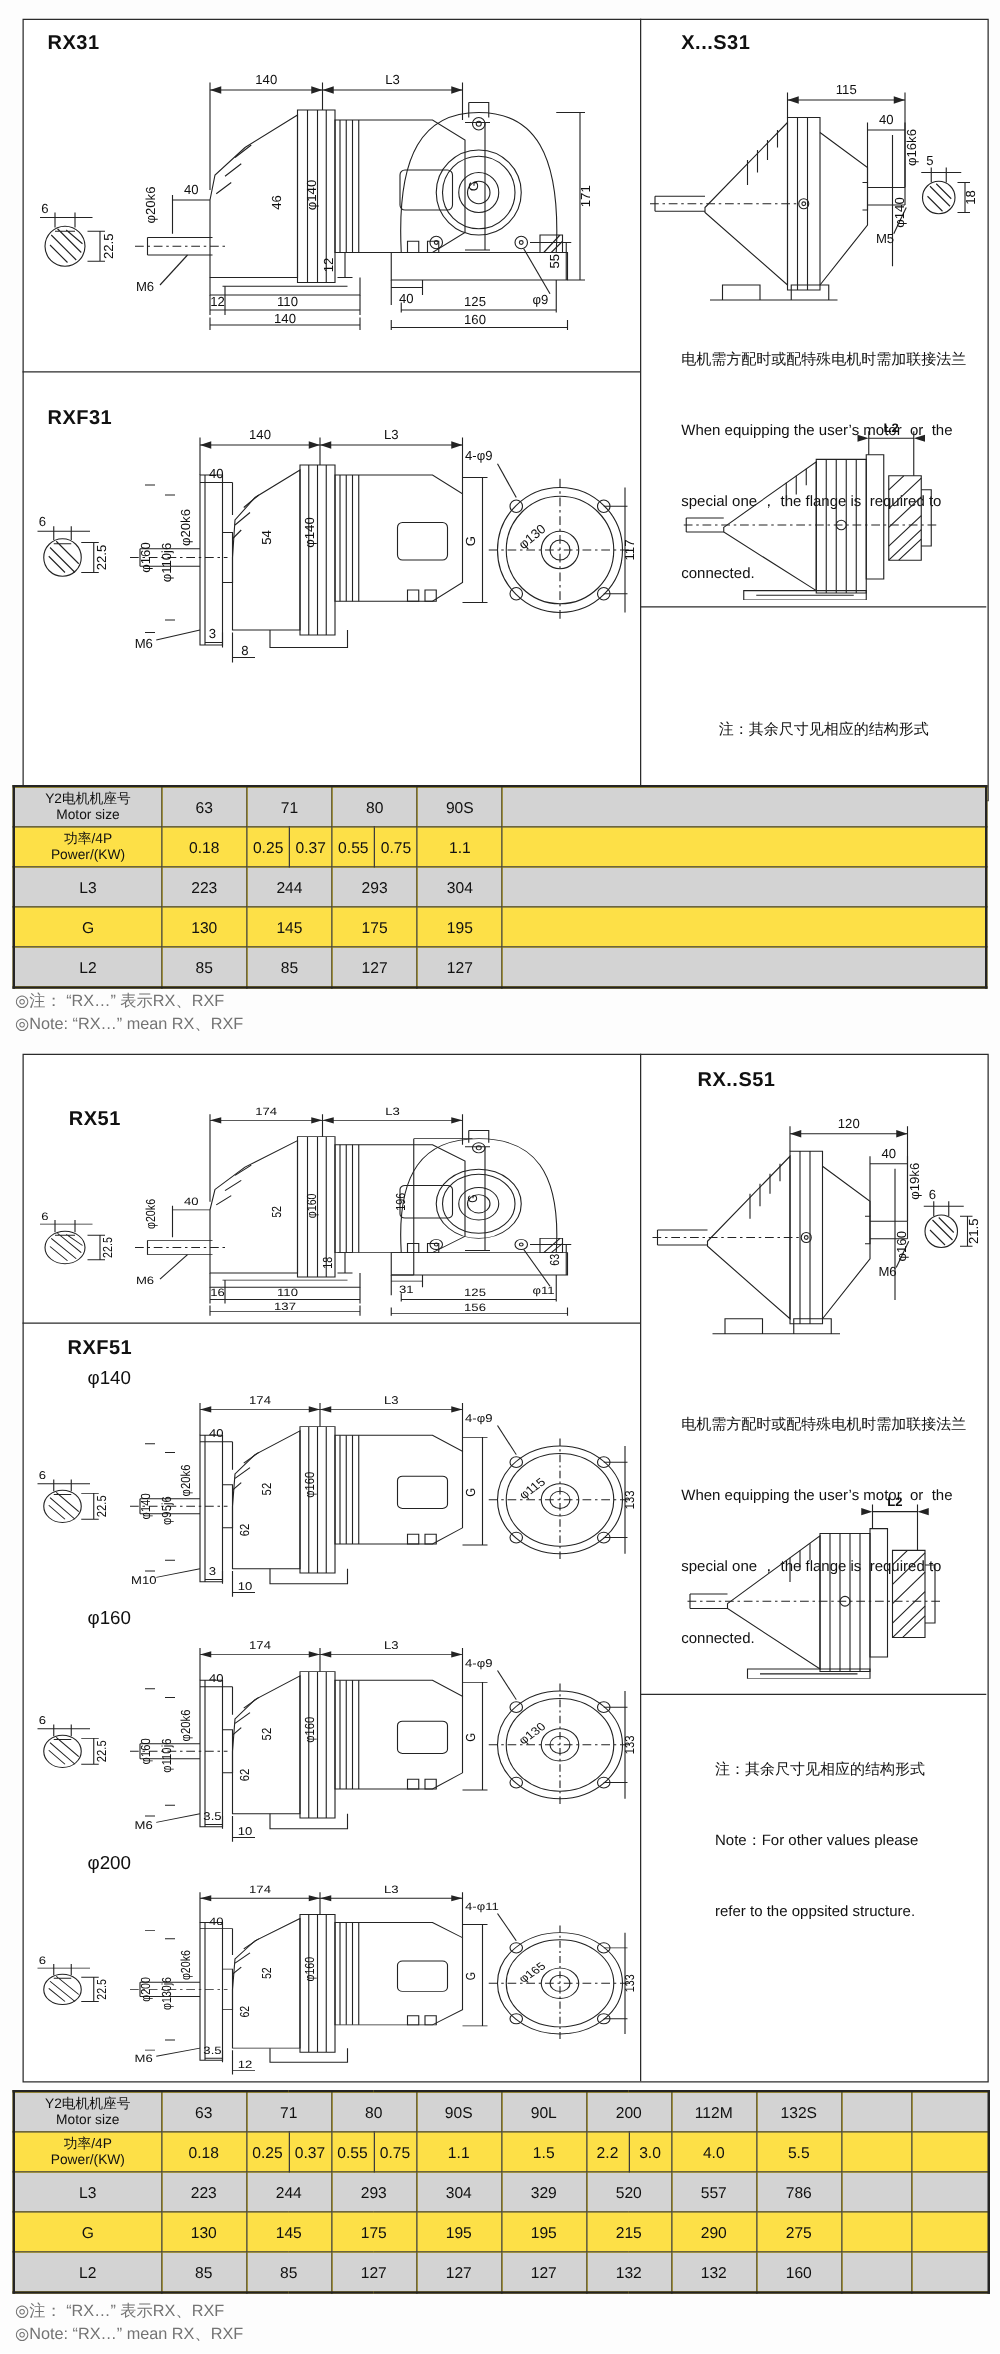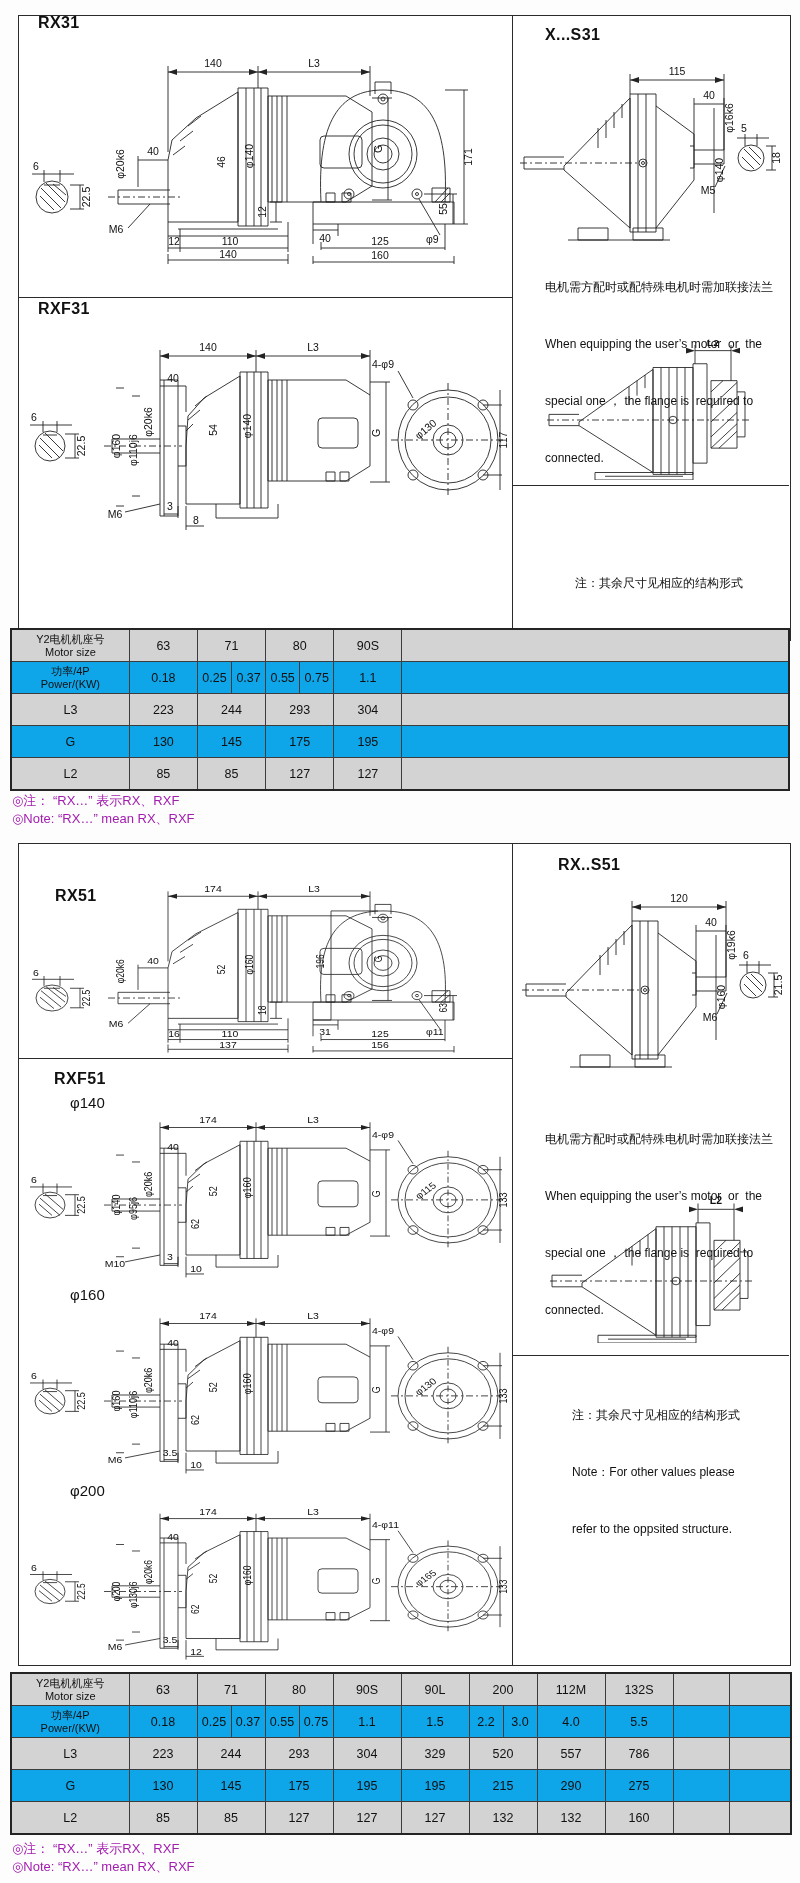--- a/index.html
+++ b/index.html
@@ -4,42 +4,42 @@
 <style>
   html,body{margin:0;padding:0;background:#fff}
   .page{position:relative;width:800px;height:1883px;background:#fdfdfd;
         font-family:"Liberation Sans","DejaVu Sans",sans-serif;color:#111;overflow:hidden}
   .abs{position:absolute}
   .box{position:absolute;border:1.5px solid #2b2b2b;background:#fff}
   .dv{position:absolute;background:#2b2b2b}
   .h1{font-size:16px;font-weight:700;letter-spacing:.4px}
   .h2{font-size:15px;color:#111}
   .para{font-size:12px;line-height:19px;white-space:pre-wrap;color:#111}
-  .foot{font-size:13px;line-height:18px;color:#a21caf}
+  .foot{font-size:13px;line-height:18px;color:#737373}
   table.dt{border-collapse:collapse;table-layout:fixed;position:absolute;left:10px;width:780px;
-           font-size:12.5px;text-align:center;background:#0ea5e9;border:2px solid #242424;color:#111}
+           font-size:12.5px;text-align:center;background:#fde047;border:2px solid #242424;color:#111}
   .dt td{border:1px solid #3c3c3c;height:31px;padding:0;overflow:hidden}
   .sh{background:#d3d3d3}
   .lb{font-size:11px;line-height:13px}
   svg.drw text{font-size:10.5px;fill:#101010}
   svg.drw .ln{stroke:#232323;stroke-width:.9;fill:none}
   svg.drw .ar{fill:#232323;stroke:none}
   svg.drw .cl{stroke-dasharray:7 3 2 3}
 </style>
 </head>
 <body>
 
 <div class="page">
 
   <div class="box" style="left:18px;top:15px;width:771px;height:624px"></div>
   <div class="dv" style="left:512px;top:15px;width:1px;height:625px"></div>
   <div class="dv" style="left:18px;top:297px;width:494px;height:1px"></div>
   <div class="dv" style="left:512px;top:485px;width:277px;height:1px"></div>
 
-  <div class="abs h1" style="left:38px;top:14px">RX31</div>
+  <div class="abs h1" style="left:38px;top:26px">RX31</div>
 
   <svg class="drw abs" style="left:20px;top:52px" width="492" height="215" viewBox="0 0 492 215">
     <g class="ln">
       <circle cx="32" cy="145" r="16"></circle>
       <path d="M24,133 H40 M21,136 L41,156 M20,144 L34,158 M26,131 L45,150 M33,132 L46,143"></path>
       <path d="M24,130 V118 M40,130 V118 M12,122 H54"></path>
       <path d="M50,133 H64 M50,157 H64 M60,133 V157"></path>
       <path d="M98,138 H150 M98,152 H150 M98,138 V152"></path>
       <path class="cl" d="M88,145 H162"></path>
       <path d="M218,40 L176,66 L152,88 L148,108 L148,170 L218,170 Z"></path>
@@ -96,21 +96,21 @@
     <text x="208" y="206" text-anchor="middle">140</text>
     <text transform="rotate(-90 246 160)" x="246" y="160" text-anchor="middle">12</text>
     <text transform="rotate(-90 452 105)" x="452" y="105" text-anchor="middle">171</text>
     <text transform="rotate(-90 427 157)" x="427" y="157" text-anchor="middle">55</text>
     <text x="406" y="191">φ9</text>
     <text x="305" y="190" text-anchor="middle">40</text>
     <text x="360" y="193" text-anchor="middle">125</text>
     <text x="360" y="207" text-anchor="middle">160</text>
   </svg>
 
-  <div class="abs h1" style="left:38px;top:300px">RXF31</div>
+  <div class="abs h1" style="left:38px;top:326px">RXF31</div>
 
   <svg class="drw abs" style="left:20px;top:338px" width="492" height="195" viewBox="0 0 492 195">
     <g class="ln">
       <circle cx="30" cy="108" r="15"></circle>
       <path d="M23,97 H37 M20,100 L40,120 M19,107 L32,120 M25,95 L43,113"></path>
       <path d="M23,94 V83 M37,94 V83 M10,87 H52"></path>
       <path d="M45,96 H59 M45,120 H59 M55,96 V120"></path>
       <path d="M92,101 H140 M92,115 H140 M92,101 V115"></path>
       <path class="cl" d="M84,108 H162"></path>
       <path d="M140,42 H158 V178 H140 Z M144,42 V178 M158,88 H166 V128 H158"></path>

